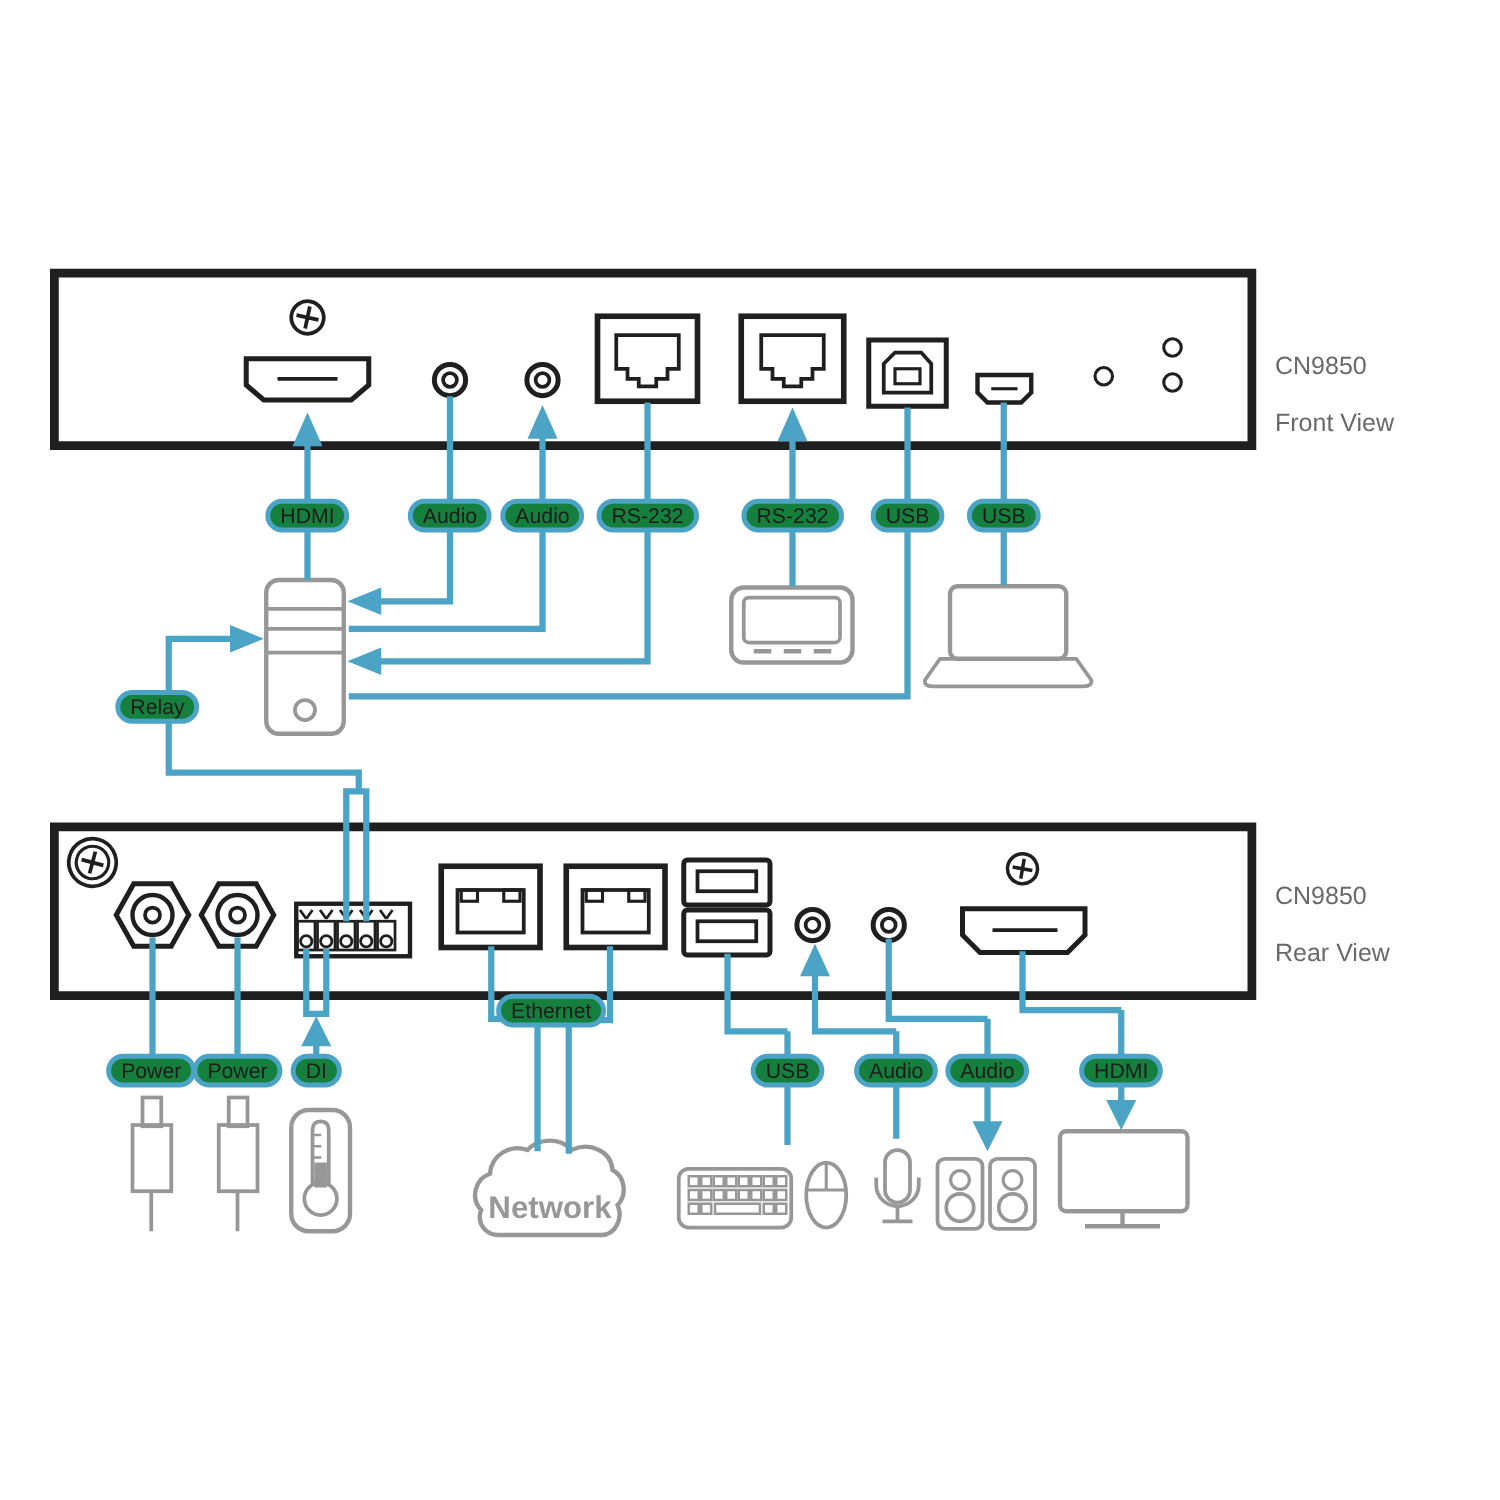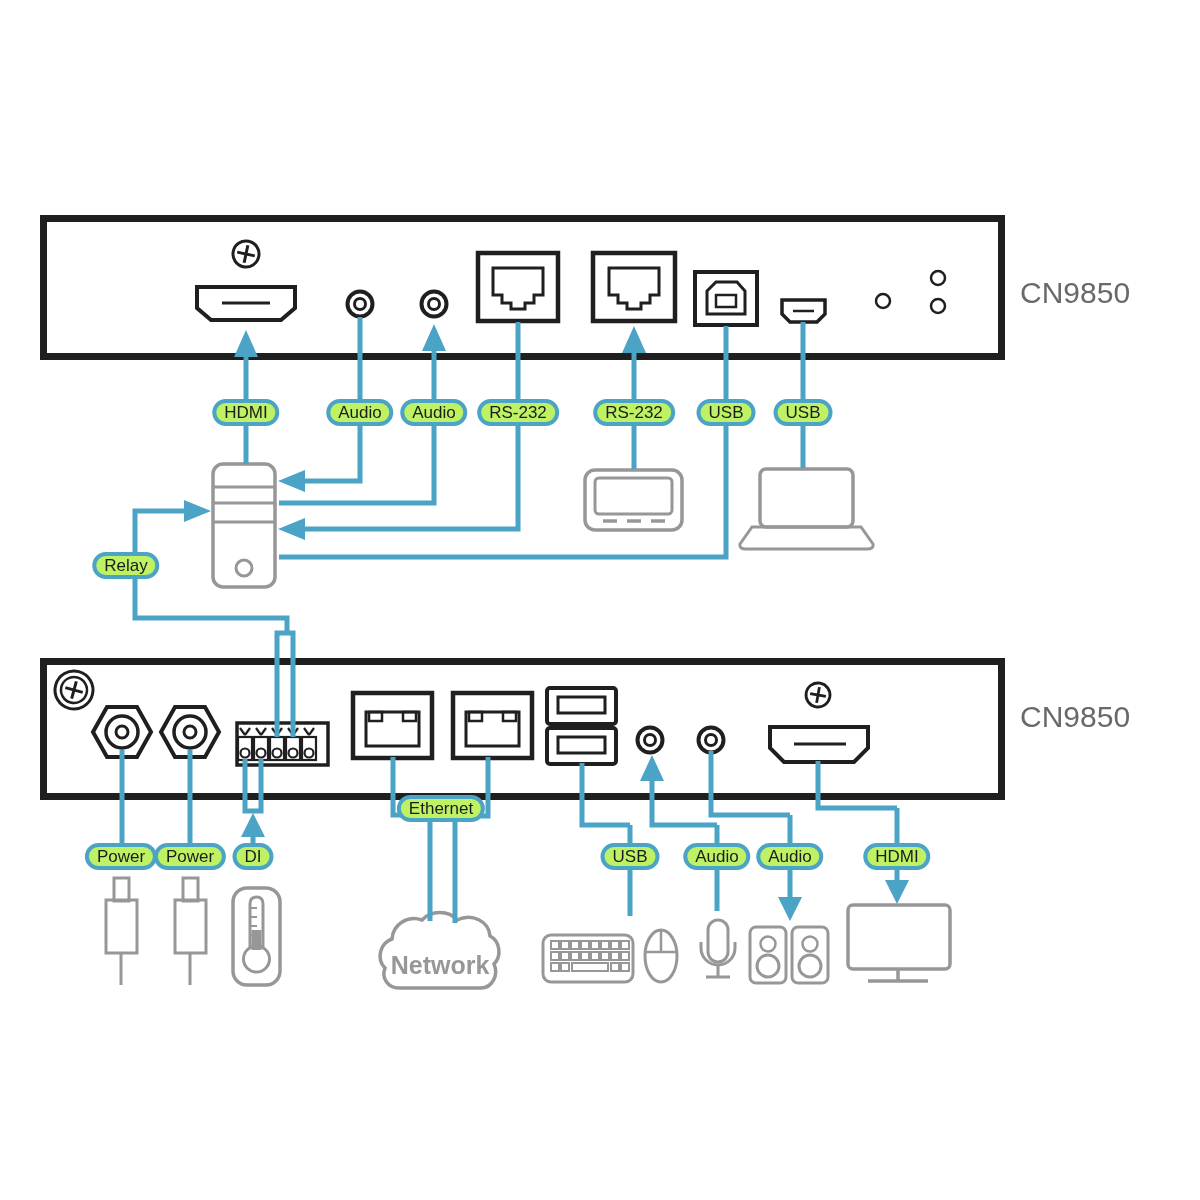--- a/index.html
+++ b/index.html
@@ -1,24 +1,24 @@
 <!DOCTYPE html>
 <html><head>
 <meta charset="utf-8">
 <style>
   :root{ --teal:#4BA3C6; --dark:#1f1f1f; --gray:#979797; --titlegray:#696969; }
   html,body{ margin:0; padding:0; background:#ffffff; }
   #canvas{ position:relative; width:1200px; height:1200px; background:#fff; overflow:hidden;
            font-family:"Liberation Sans", sans-serif; }
   #diagram-svg{ position:absolute; left:0; top:0; z-index:1; }
-  .pill{ position:absolute; transform:translateX(-50%); background:#bef264;
+  .pill{ position:absolute; transform:translateX(-50%); background:#15803d;
          border:4px solid var(--teal); border-radius:16px; height:19px; line-height:19px;
          padding:0 8px; font-size:17px; color:#1c1c1c; white-space:nowrap; z-index:2;
          text-align:center; }
-  .title{ position:absolute; font-size:30px; line-height:46px; color:var(--titlegray); z-index:2; }
+  .title{ position:absolute; font-size:20px; line-height:46px; color:var(--titlegray); z-index:2; }
 </style>
 </head>
 <body>
 
 <div id="canvas">
 
 <svg id="diagram-svg" width="1200" height="1200" viewBox="0 0 1200 1200">
 
   <g>
     <rect x="43.5" y="218.5" width="958" height="138" fill="#fff" stroke="#1f1f1f" stroke-width="7"></rect>
@@ -310,18 +310,20 @@
   <div class="pill" style="left:190px; top:843px;">Power</div>
   <div class="pill" style="left:253px; top:843px;text-align:center;">DI</div>
   <div class="pill" style="left:441px; top:795px;">Ethernet</div>
   <div class="pill" style="left:630px; top:843px;">USB</div>
   <div class="pill" style="left:717px; top:843px;">Audio</div>
   <div class="pill" style="left:790px; top:843px;">Audio</div>
   <div class="pill" style="left:897px; top:843px;">HDMI</div>
 
   <div class="title" style="left:1020px; top:270px;">
     <div>CN9850</div>
+    <div>Front View</div>
   </div>
   <div class="title" style="left:1020px; top:694px;">
     <div>CN9850</div>
+    <div>Rear View</div>
   </div>
 
 </div>
 
 </body></html>

